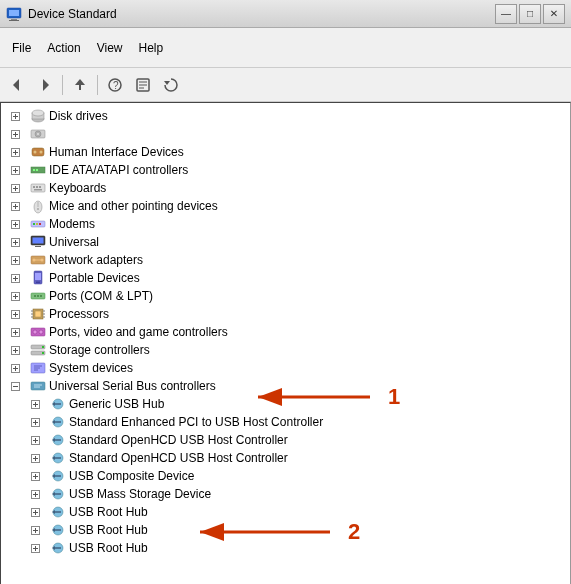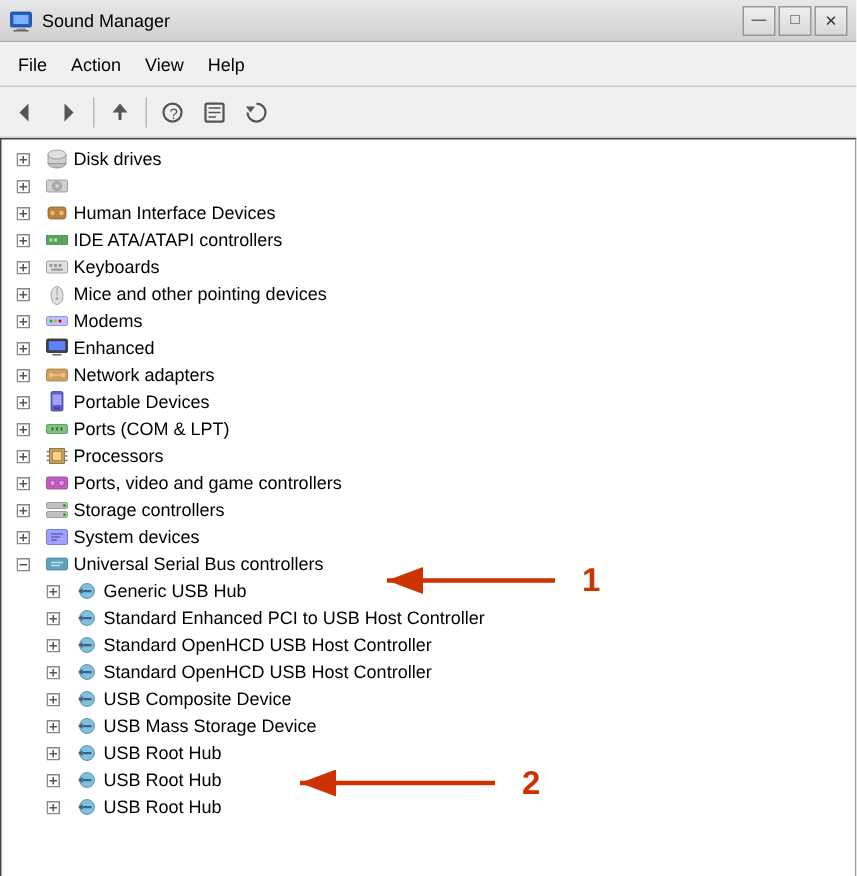--- a/index.html
+++ b/index.html
@@ -54,21 +54,21 @@
     }
     .title-btn.close-btn { color: #333; }
 
     
     .menu-bar {
       background: #f0f0f0;
       border-bottom: 1px solid #ccc;
       display: flex;
       align-items: center;
       padding: 2px 4px;
-      height: 30px;
+      height: 40px;
     }
     .menu-item {
       padding: 2px 8px;
       cursor: pointer;
       font-size: 12px;
       color: #000;
     }
 
     
     .toolbar {
@@ -177,21 +177,21 @@
 
 <div class="title-bar">
   <div class="title-bar-left">
 
     <svg class="title-icon" viewBox="0 0 16 16">
       <rect x="1" y="2" width="14" height="10" rx="1" fill="#2060c0" stroke="#1040a0" stroke-width="0.5"></rect>
       <rect x="3" y="4" width="10" height="6" fill="#80b0ff"></rect>
       <rect x="5" y="13" width="6" height="1.5" fill="#888"></rect>
       <rect x="3" y="14" width="10" height="1" fill="#666"></rect>
     </svg>
-    <span class="title-text">Sound Manager</span>
+    <span class="title-text">Device Standard</span>
   </div>
   <div class="title-bar-controls">
     <div class="title-btn">—</div>
     <div class="title-btn">□</div>
     <div class="title-btn close-btn">✕</div>
   </div>
 </div>
 
 <div class="menu-bar">
   <div class="menu-item">File</div>
@@ -390,21 +390,21 @@
             </svg>
           </span>
           <span style="width: 7px; display: inline-block;"></span>
           <span class="tree-icon">
             <svg width="16" height="16" viewBox="0 0 16 16">
               <rect x="1" y="2" width="14" height="9" rx="1" fill="#404040" stroke="#222" stroke-width="0.5"></rect>
               <rect x="2.5" y="3.5" width="11" height="6" fill="#6080ff"></rect>
               <rect x="5" y="12" width="6" height="1" fill="#666"></rect>
             </svg>
           </span>
-          <span class="tree-label">Enhanced</span>
+          <span class="tree-label">Universal</span>
         </div>
         <div class="tree-item">
           <span class="tree-indent" style="width: 6px;"></span>
           <span class="tree-expander">
             <svg width="9" height="9" viewBox="0 0 9 9">
               <rect x="0.5" y="0.5" width="8" height="8" fill="white" stroke="#888" stroke-width="1"></rect>
               <line x1="2" y1="4.5" x2="7" y2="4.5" stroke="#555" stroke-width="1"></line>
               <line x1="4.5" y1="2" x2="4.5" y2="7" stroke="#555" stroke-width="1"></line>
             </svg>
           </span>

